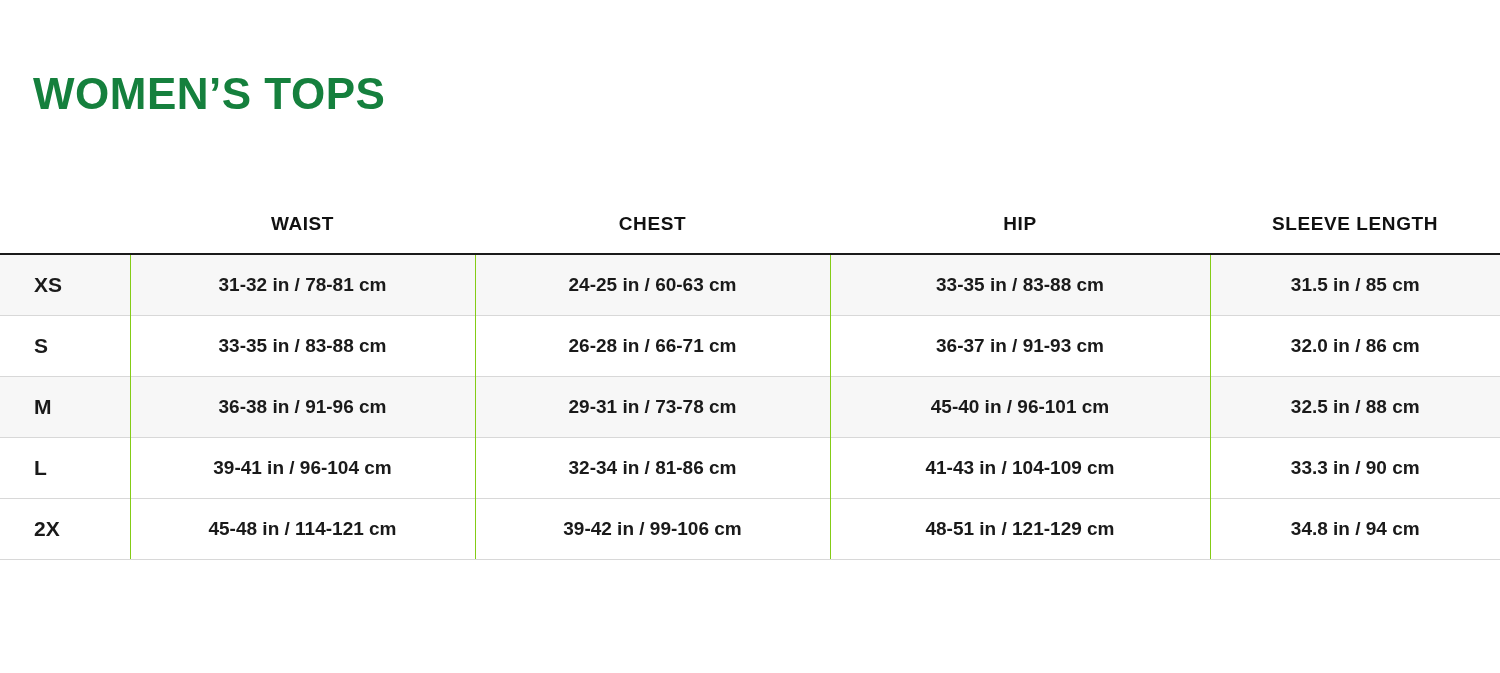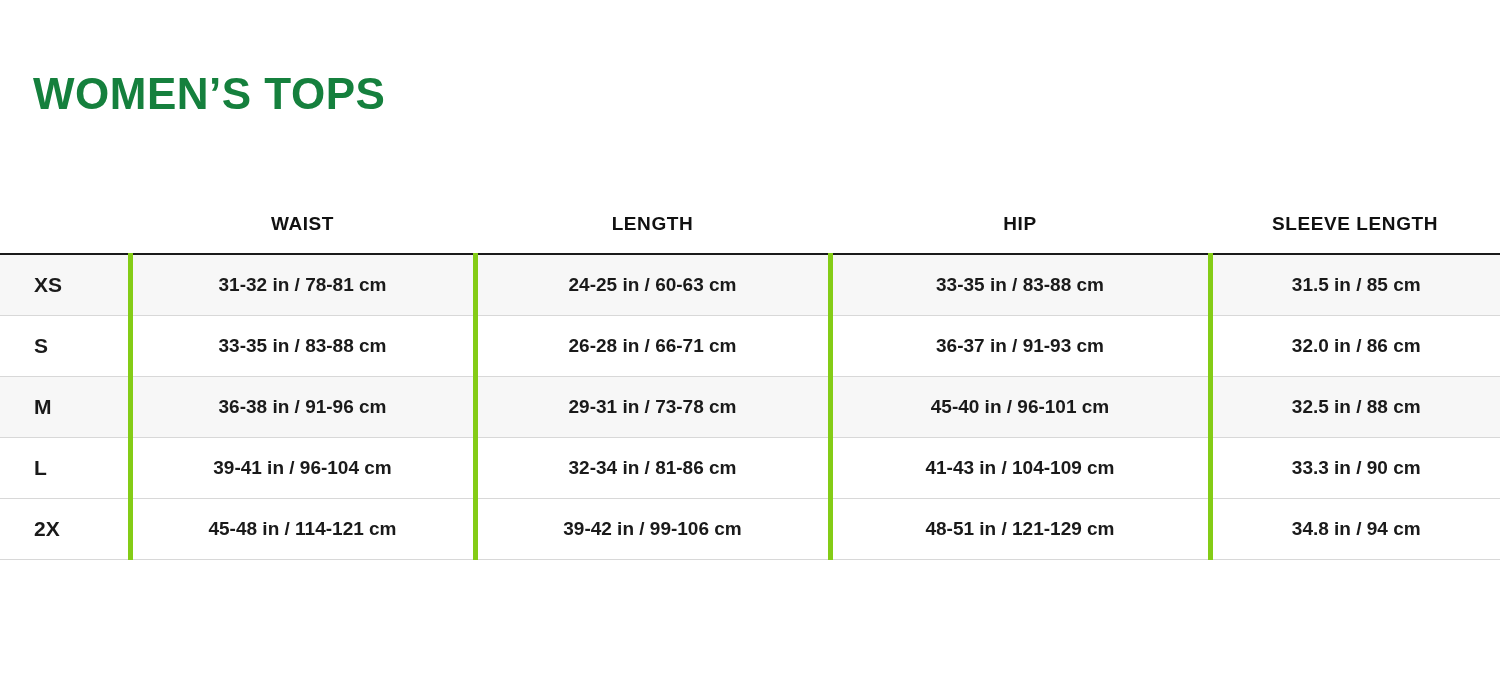--- a/index.html
+++ b/index.html
@@ -81,21 +81,21 @@
   }
   .size-table tbody tr.odd  { background: #f7f7f7; }
   .size-table tbody tr.even { background: #ffffff; }
 
   .size-table tbody td {
     font-size: 19px;
     font-weight: 700;
     color: #1a1a1a;
     text-align: center;
     border-top: 1px solid #d8d8d8;
-    border-right: 5px solid #84cc16;
+    border-right: 1px solid #84cc16;
     padding: 0;
     white-space: nowrap;
   }
   .size-table tbody td:last-child {
     border-right: none;
   }
   .size-table tbody td.size-label {
     text-align: left;
     padding-left: 34px;
     font-size: 21px;
@@ -120,21 +120,21 @@
       <col class="c-size">
       <col class="c-chest">
       <col class="c-waist">
       <col class="c-hip">
       <col class="c-sleeve">
     </colgroup>
     <thead>
       <tr>
         <th class="col-size-head"></th>
         <th>WAIST</th>
-        <th>LENGTH</th>
+        <th>CHEST</th>
         <th>HIP</th>
         <th>SLEEVE LENGTH</th>
       </tr>
     </thead>
     <tbody>
       <tr class="odd">
         <td class="size-label">XS</td>
         <td>31-32 in / 78-81 cm</td>
         <td>24-25 in / 60-63 cm</td>
         <td>33-35 in / 83-88 cm</td>

